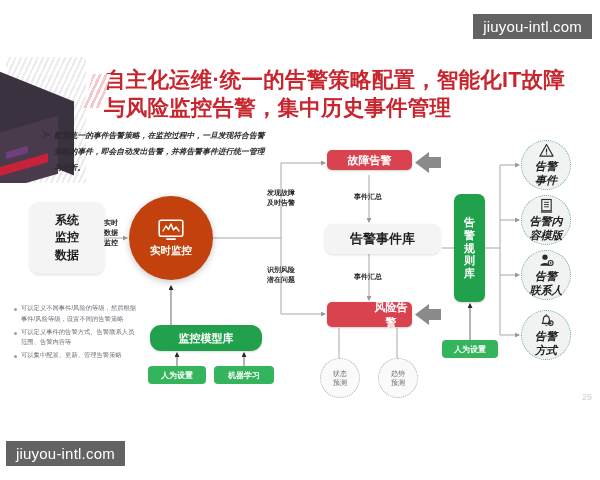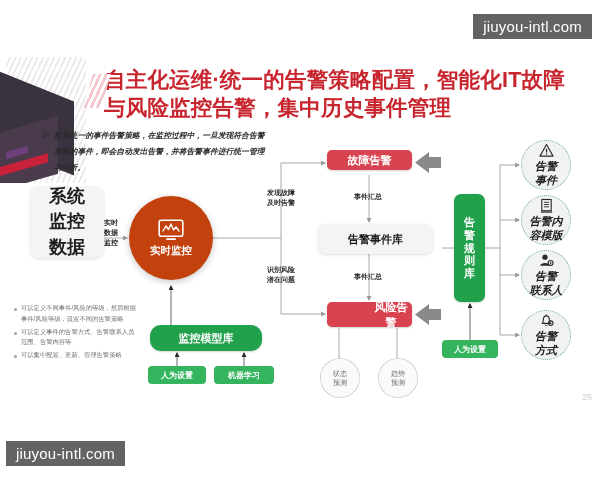--- a/index.html
+++ b/index.html
@@ -82,41 +82,41 @@
   }
   .card-green{
     background:#21a14b;border-radius:5px;color:#fff;font-weight:bold;
     box-shadow:0 1px 2px rgba(0,0,0,.15);
   }
   .card-green-lite{
     background:#35b45e;border-radius:4px;color:#fff;font-weight:bold;
   }
 
   
-  #sys-data{left:30px;top:186px;width:74px;height:72px;
-            font-size:18px;line-height:1.42;}
+  #sys-data{left:30px;top:202px;width:74px;height:72px;
+            font-size:12px;line-height:1.42;}
 
   
   #realtime{
     left:129px;top:196px;width:84px;height:84px;border-radius:50%;
     background:#c2410c;color:#fff;flex-direction:column;gap:2px;
     box-shadow:0 2px 7px rgba(0,0,0,.22);
   }
   #realtime .rt-label{font-size:10.5px;font-weight:bold;margin-top:1px;}
   .monitor-ico{width:26px;height:22px;}
 
   
   #model-lib{left:150px;top:325px;width:112px;height:26px;
              font-size:11px;border-radius:11px;}
   #human-set-1{left:148px;top:366px;width:58px;height:18px;font-size:8px;}
   #ml-box{left:214px;top:366px;width:60px;height:18px;font-size:8px;}
 
   
   #fault-alert{left:327px;top:150px;width:85px;height:20px;font-size:11px;}
-  #event-lib{left:318px;top:224px;width:115px;height:30px;font-size:11px;
+  #event-lib{left:325px;top:224px;width:115px;height:30px;font-size:13px;
              border-radius:8px;}
   #risk-alert{left:327px;top:302px;width:85px;height:25px;font-size:11px;padding-left:43px;}
 
   
   #rule-lib{
     left:454px;top:194px;width:31px;height:108px;border-radius:7px;
     font-size:11px;line-height:1.16;flex-direction:column;
   }
   #rule-lib span{display:block;}
   #human-set-2{left:442px;top:340px;width:56px;height:18px;font-size:8px;}

